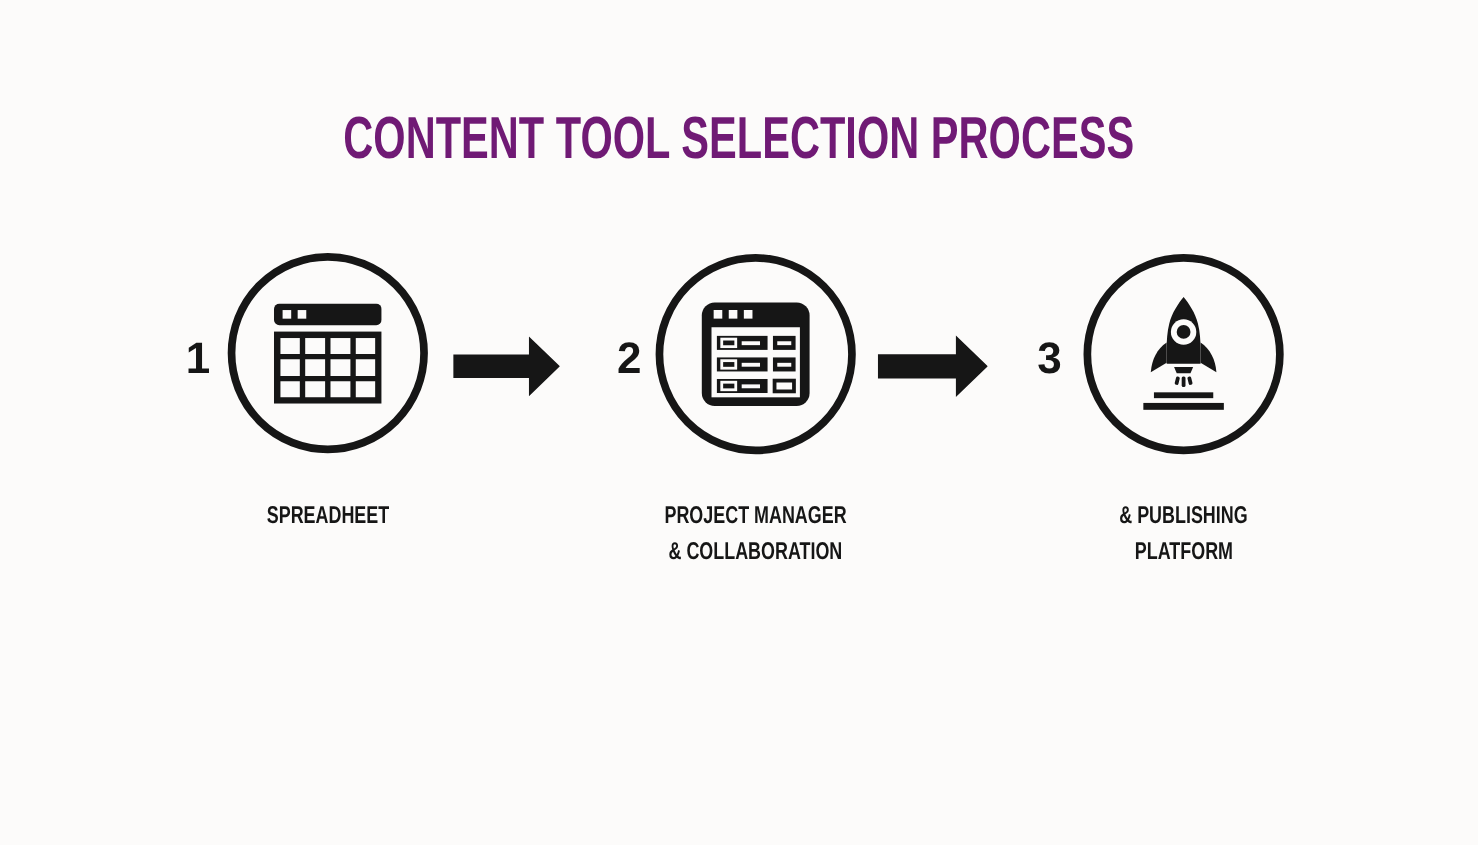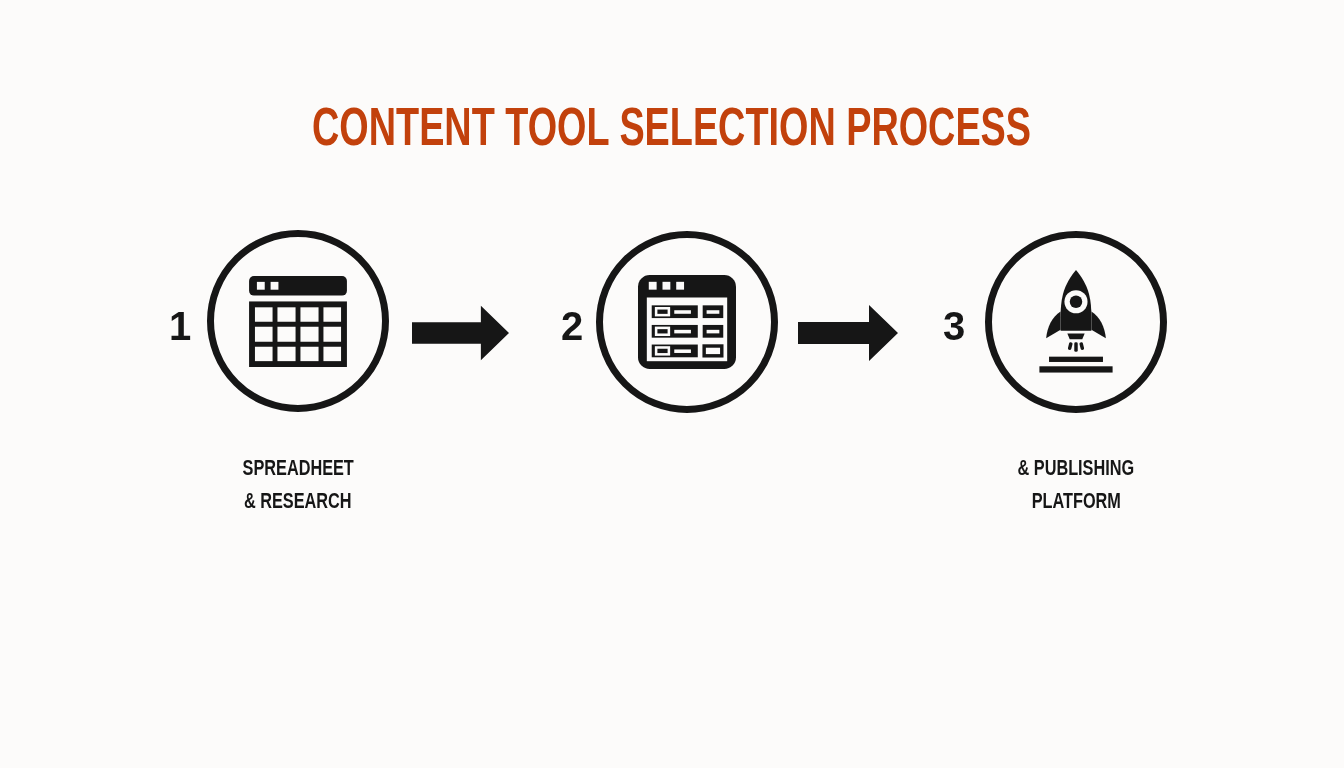--- a/index.html
+++ b/index.html
@@ -8,21 +8,21 @@
     background:#fcfbfa; overflow:hidden;
     font-family:"Liberation Sans", sans-serif; color:#161616;
   }
   
   .cond   { display:inline-block; transform:scaleX(0.70); transform-origin:50% 50%; white-space:nowrap; }
   .cond-l { display:inline-block; transform:scaleX(0.74); transform-origin:50% 50%; white-space:nowrap; }
 
   .title {
     position:absolute; left:0; right:0; top:99px;
     text-align:center; font-size:54px; line-height:54px;
-    font-weight:bold; letter-spacing:0px; color:#c2410c;
+    font-weight:bold; letter-spacing:0px; color:#701a75;
   }
 
   .step-number {
     position:absolute; top:306px; width:44px;
     text-align:center; font-size:40px; line-height:40px; font-weight:bold;
   }
   .n1 { left:158px; } .n2 { left:550px; } .n3 { left:932px; }
 
   .circle {
     position:absolute; top:230px; width:182px; height:182px;
@@ -130,20 +130,23 @@
         <rect x="49.2" y="75" width="3.6" height="8" rx="1.5" fill="#161616" transform="rotate(-14 51 79)"></rect>
 
         <rect x="17" y="90" width="56" height="5.5" fill="#161616"></rect>
         <rect x="7" y="100" width="76" height="6.5" fill="#161616"></rect>
       </svg>
     </span>
   </div>
 
   <div class="step-label l1">
     <div><span class="cond-l">SPREADHEET</span></div>
-    <div><span class="cond-l">&amp; RESEARCH</span></div>
+  </div>
+  <div class="step-label l2">
+    <div><span class="cond-l">PROJECT MANAGER</span></div>
+    <div><span class="cond-l">&amp; COLLABORATION</span></div>
   </div>
   <div class="step-label l3">
     <div><span class="cond-l">&amp; PUBLISHING</span></div>
     <div><span class="cond-l">PLATFORM</span></div>
   </div>
 
 </div>
 
 </body></html>

